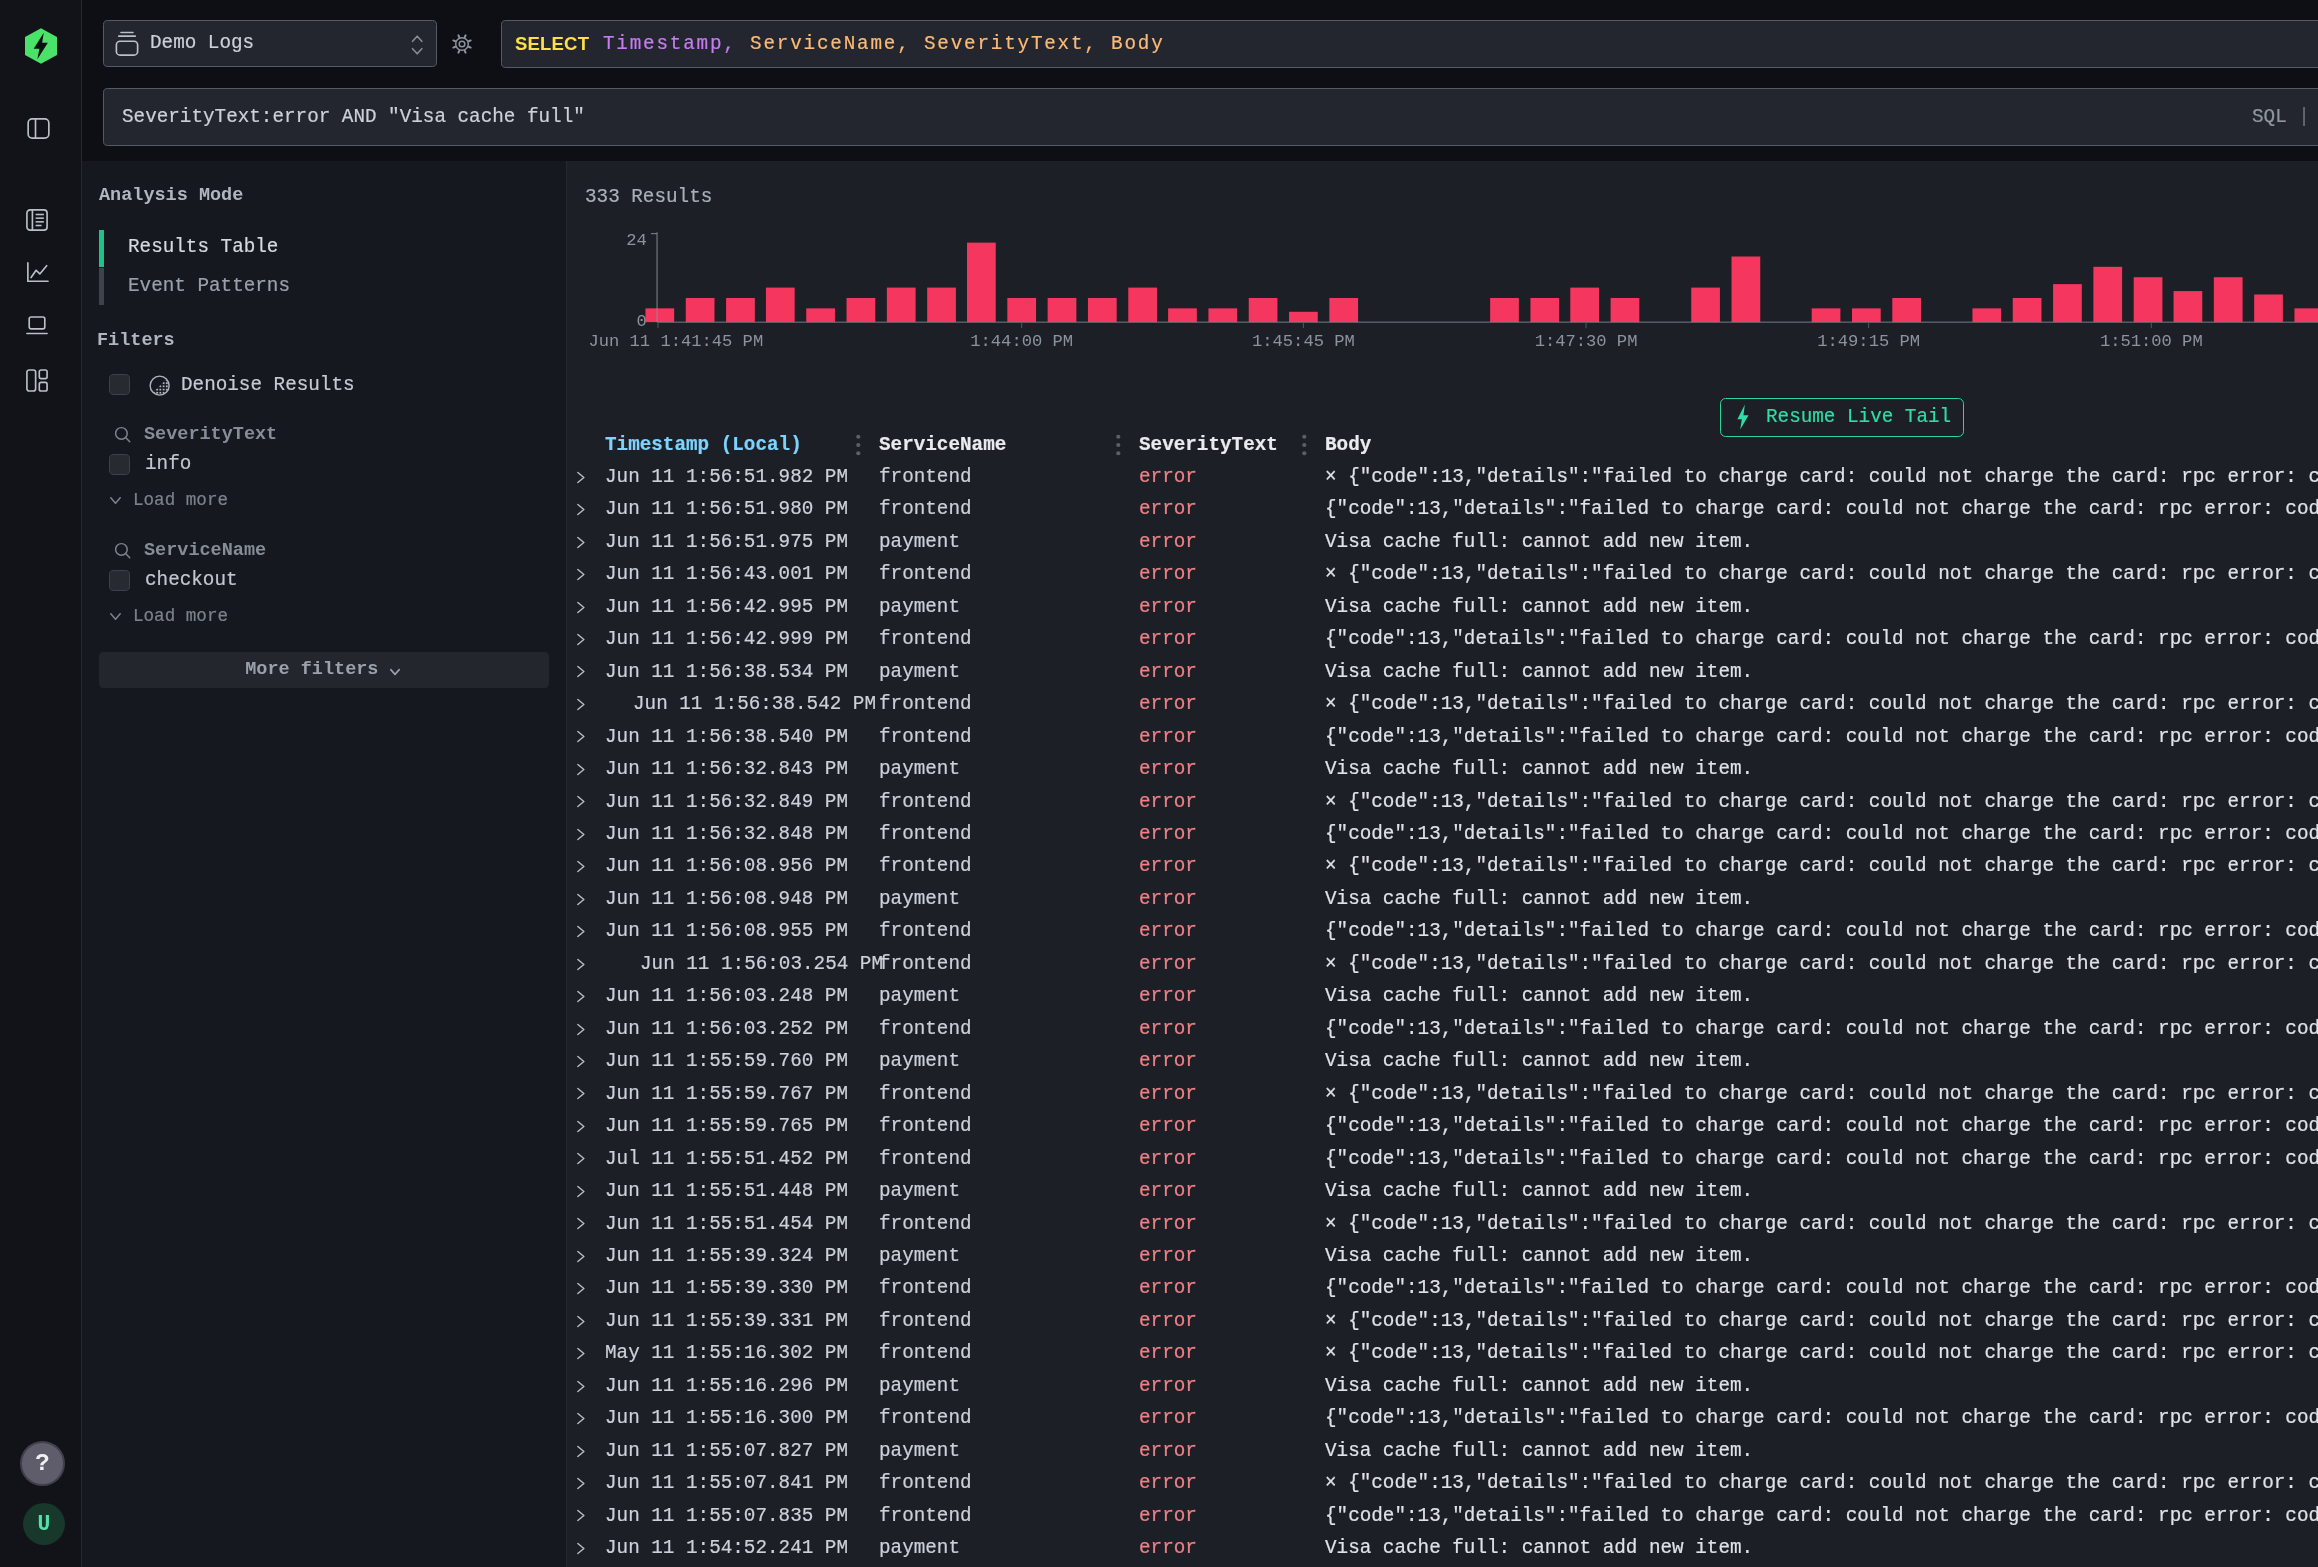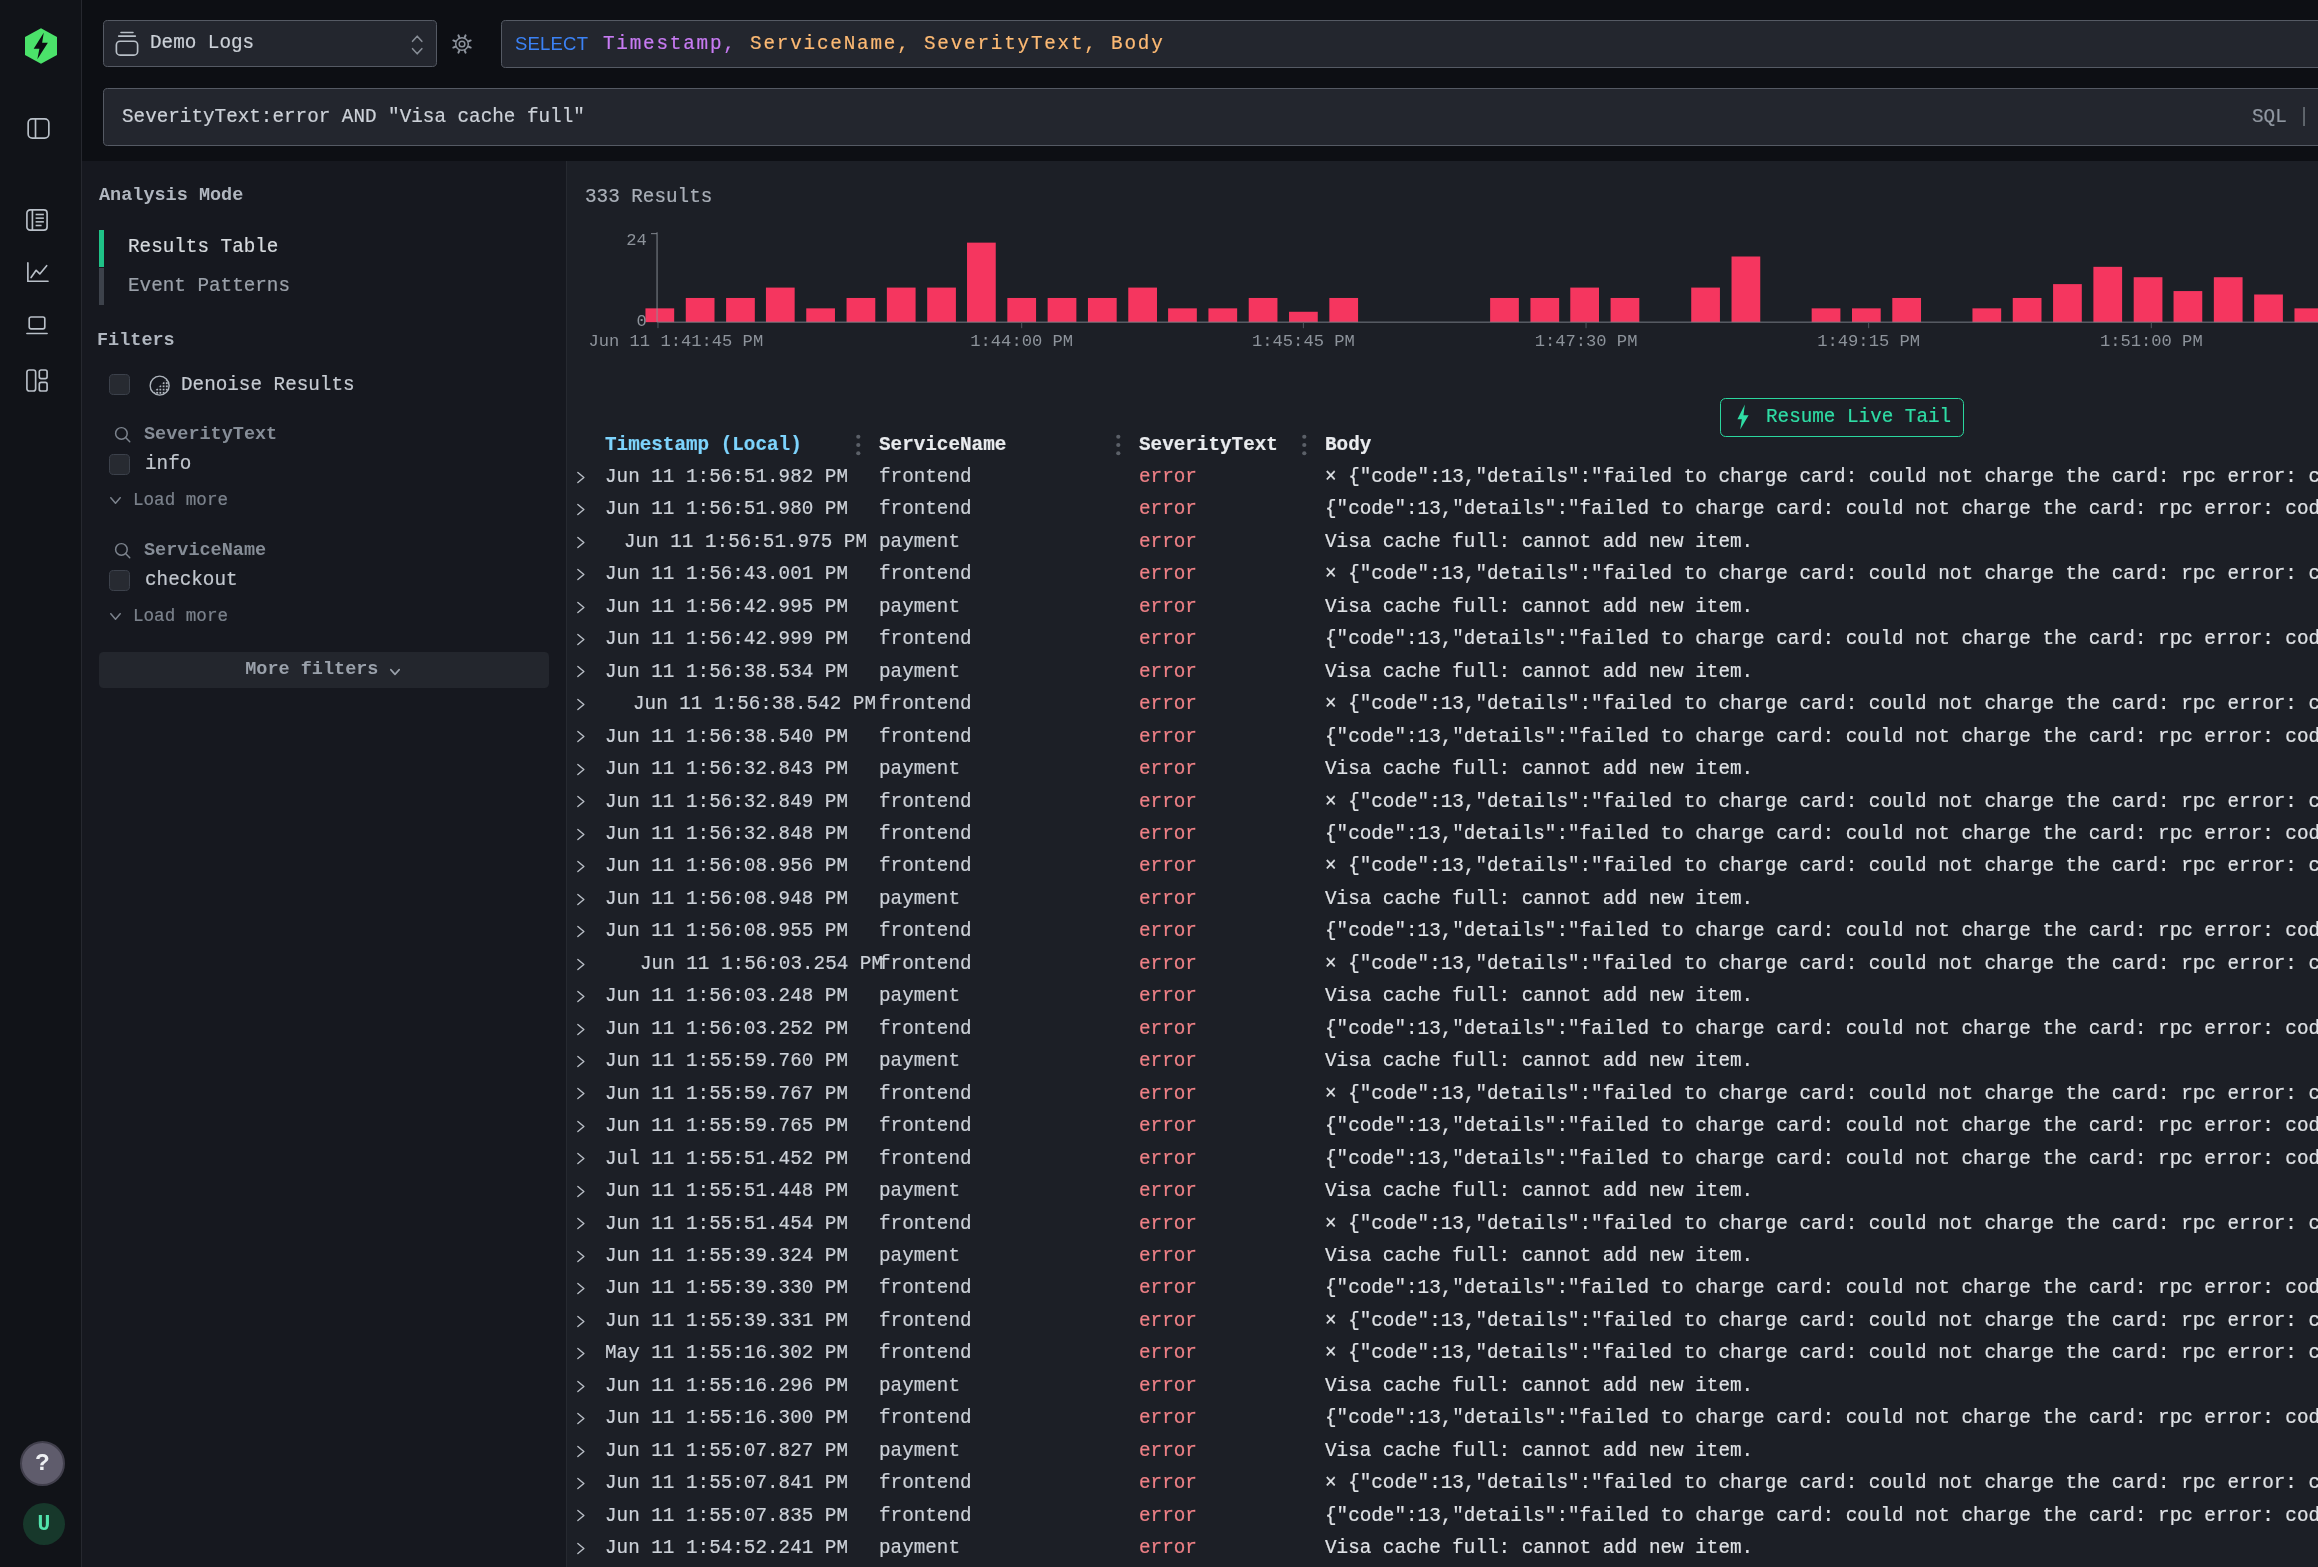--- a/index.html
+++ b/index.html
@@ -61,21 +61,21 @@
     <line x1="38.8" y1="30.1" x2="42.9" y2="31.8" stroke="#8d939d" stroke-width="4.4" stroke-linecap="round"></line>
     <line x1="30.1" y1="38.8" x2="31.8" y2="42.9" stroke="#8d939d" stroke-width="4.4" stroke-linecap="round"></line>
     <line x1="17.9" y1="38.8" x2="16.2" y2="42.9" stroke="#8d939d" stroke-width="4.4" stroke-linecap="round"></line>
     <line x1="9.2" y1="30.1" x2="5.1" y2="31.8" stroke="#8d939d" stroke-width="4.4" stroke-linecap="round"></line>
     <line x1="9.2" y1="17.9" x2="5.1" y2="16.2" stroke="#8d939d" stroke-width="4.4" stroke-linecap="round"></line>
     <line x1="17.9" y1="9.2" x2="16.2" y2="5.1" stroke="#8d939d" stroke-width="4.4" stroke-linecap="round"></line>
     <line x1="30.1" y1="9.2" x2="31.8" y2="5.1" stroke="#8d939d" stroke-width="4.4" stroke-linecap="round"></line>
     <line x1="38.8" y1="17.9" x2="42.9" y2="16.2" stroke="#8d939d" stroke-width="4.4" stroke-linecap="round"></line>
   </svg>
 <div class="box" style="left:501px;top:19.5px;width:1976px;height:48px"></div>
-<div class="abs" style="left:515px;top:19.5px;height:60px;line-height:48px;font-family:'Liberation Sans',sans-serif;font-weight:normal;font-size:18.5px;color:#3b82f6;letter-spacing:0.2px">SELECT</div>
+<div class="abs" style="left:515px;top:19.5px;height:60px;line-height:48px;font-family:'Liberation Sans',sans-serif;font-weight:bold;font-size:18.5px;color:#fde047;letter-spacing:0.2px">SELECT</div>
 <div class="abs mono" style="left:603px;top:19.5px;height:48px;line-height:48px;letter-spacing:1.8px"><span style="color:#c87bf3">Timestamp,</span> <span style="color:#fdba74">ServiceName, SeverityText, Body</span></div>
 <div class="box" style="left:103px;top:88px;width:2303px;height:58px"></div>
 <div class="abs mono" style="left:122px;top:88px;height:58px;line-height:58px">SeverityText:error AND "Visa cache full"</div>
 <div class="abs mono" style="left:2252px;top:88px;height:58px;line-height:58px"><span style="color:#9097a1">SQL</span><span style="color:#6a7078"> | </span></div>
 <div class="abs lbl" style="left:99px;top:185px;height:21.3px;line-height:21.3px">Analysis Mode</div>
 <div class="abs" style="left:99px;top:230px;width:4.6px;height:37px;background:#1fc287"></div>
 <div class="abs mono" style="left:128px;top:237px;height:21.3px;line-height:21.3px;color:#d6dade">Results Table</div>
 <div class="abs" style="left:99px;top:268px;width:4.6px;height:37px;background:#3d424b"></div>
 <div class="abs mono" style="left:128px;top:276px;height:21.3px;line-height:21.3px;color:#9aa0a9">Event Patterns</div>
 <div class="abs lbl" style="left:97px;top:330px;height:21.3px;line-height:21.3px">Filters</div>
@@ -229,21 +229,21 @@
 <svg class="abs" style="left:576px;top:503px" width="10.2" height="13" viewBox="0 0 22 28" fill="none">
     <path d="M4 3 L17 14 L4 25" stroke="#b9bec6" stroke-width="3" fill="none" stroke-linecap="round" stroke-linejoin="round"></path>
   </svg>
 <div class="abs mono" style="left:605px;top:493px;height:32px;line-height:32px">Jun 11 1:56:51.980 PM</div>
 <div class="abs mono" style="left:879px;top:493px;height:32px;line-height:32px">frontend</div>
 <div class="abs mono" style="left:1139px;top:493px;height:32px;line-height:32px;color:#ee8086">error</div>
 <div class="abs mono" style="left:1325px;top:493px;width:1758px;height:32px;line-height:32px;color:#dfe2e6;overflow:hidden;text-overflow:ellipsis">{"code":13,"details":"failed to charge card: could not charge the card: rpc error: code = Unknown desc = Visa cache full: cannot add new item.","metadata":{"exception":"charge failure"}}</div>
 <svg class="abs" style="left:576px;top:536px" width="10.2" height="13" viewBox="0 0 22 28" fill="none">
     <path d="M4 3 L17 14 L4 25" stroke="#b9bec6" stroke-width="3" fill="none" stroke-linecap="round" stroke-linejoin="round"></path>
   </svg>
-<div class="abs mono" style="left:624px;top:526px;height:32px;line-height:32px">Jun 11 1:56:51.975 PM</div>
+<div class="abs mono" style="left:605px;top:526px;height:32px;line-height:32px">Jun 11 1:56:51.975 PM</div>
 <div class="abs mono" style="left:879px;top:526px;height:32px;line-height:32px">payment</div>
 <div class="abs mono" style="left:1139px;top:526px;height:32px;line-height:32px;color:#ee8086">error</div>
 <div class="abs mono" style="left:1325px;top:526px;width:1758px;height:32px;line-height:32px;color:#dfe2e6;overflow:hidden;text-overflow:ellipsis">Visa cache full: cannot add new item.</div>
 <svg class="abs" style="left:576px;top:568px" width="10.2" height="13" viewBox="0 0 22 28" fill="none">
     <path d="M4 3 L17 14 L4 25" stroke="#b9bec6" stroke-width="3" fill="none" stroke-linecap="round" stroke-linejoin="round"></path>
   </svg>
 <div class="abs mono" style="left:605px;top:558px;height:32px;line-height:32px">Jun 11 1:56:43.001 PM</div>
 <div class="abs mono" style="left:879px;top:558px;height:32px;line-height:32px">frontend</div>
 <div class="abs mono" style="left:1139px;top:558px;height:32px;line-height:32px;color:#ee8086">error</div>
 <div class="abs mono" style="left:1325px;top:558px;width:1758px;height:32px;line-height:32px;color:#dfe2e6;overflow:hidden;text-overflow:ellipsis">× {"code":13,"details":"failed to charge card: could not charge the card: rpc error: code = Unknown desc = Visa cache full: cannot add new item.","metadata":{"exception":"charge failure"}}</div>

